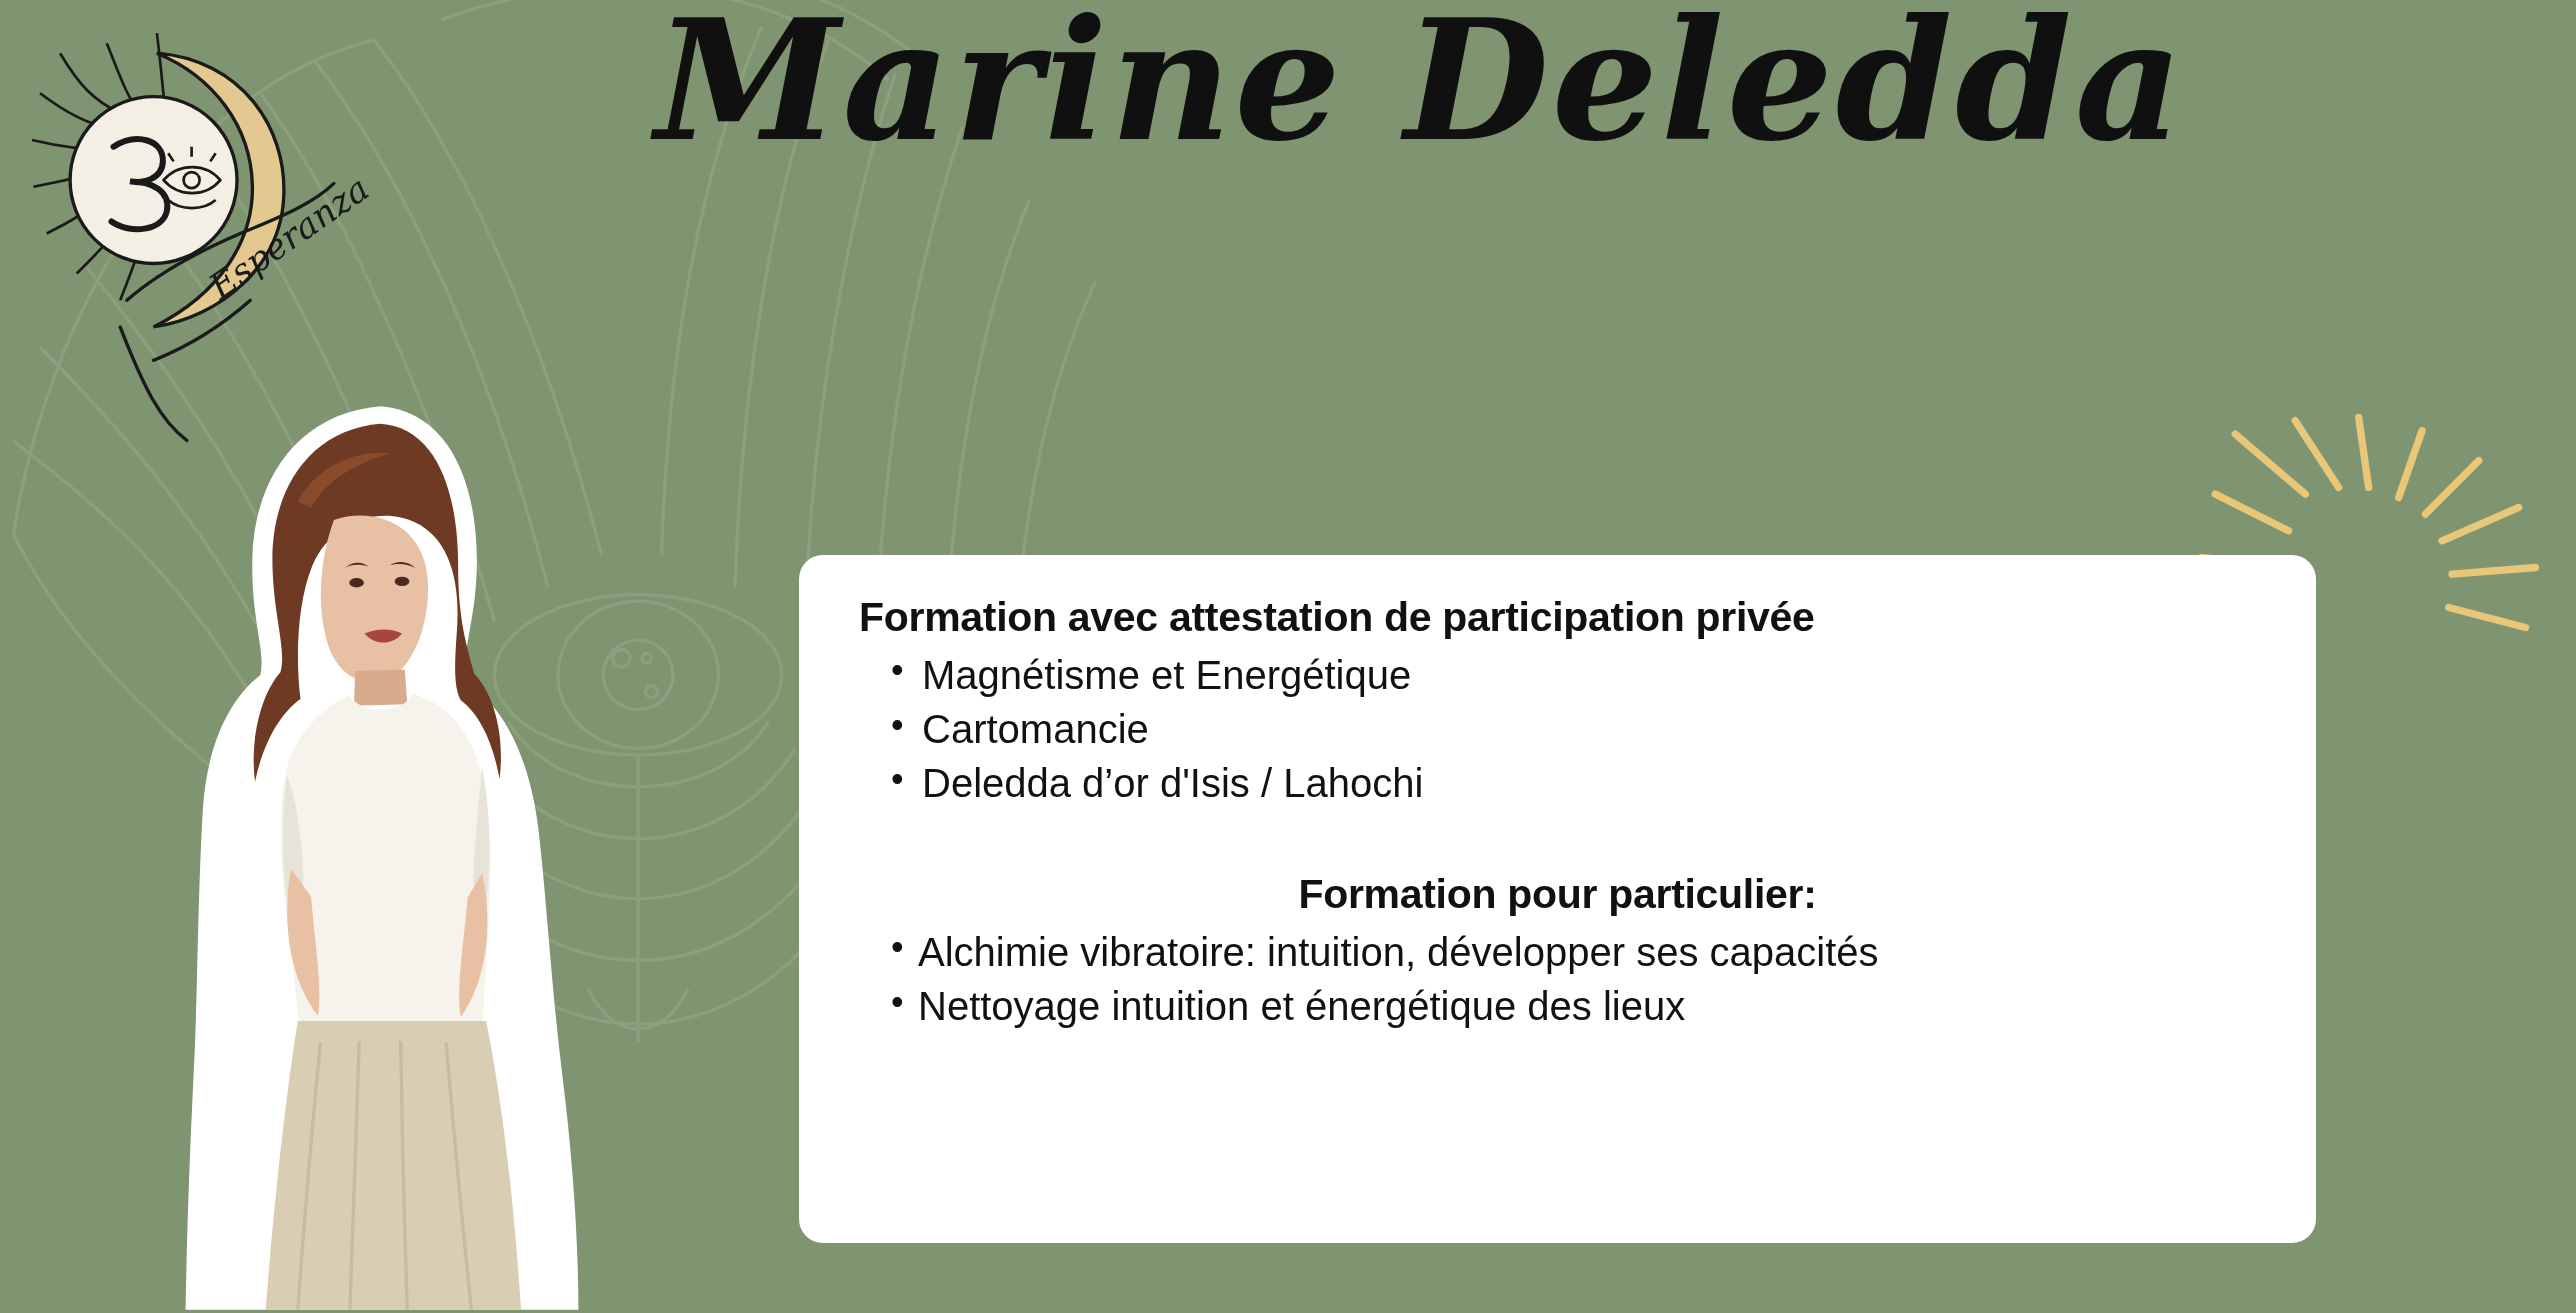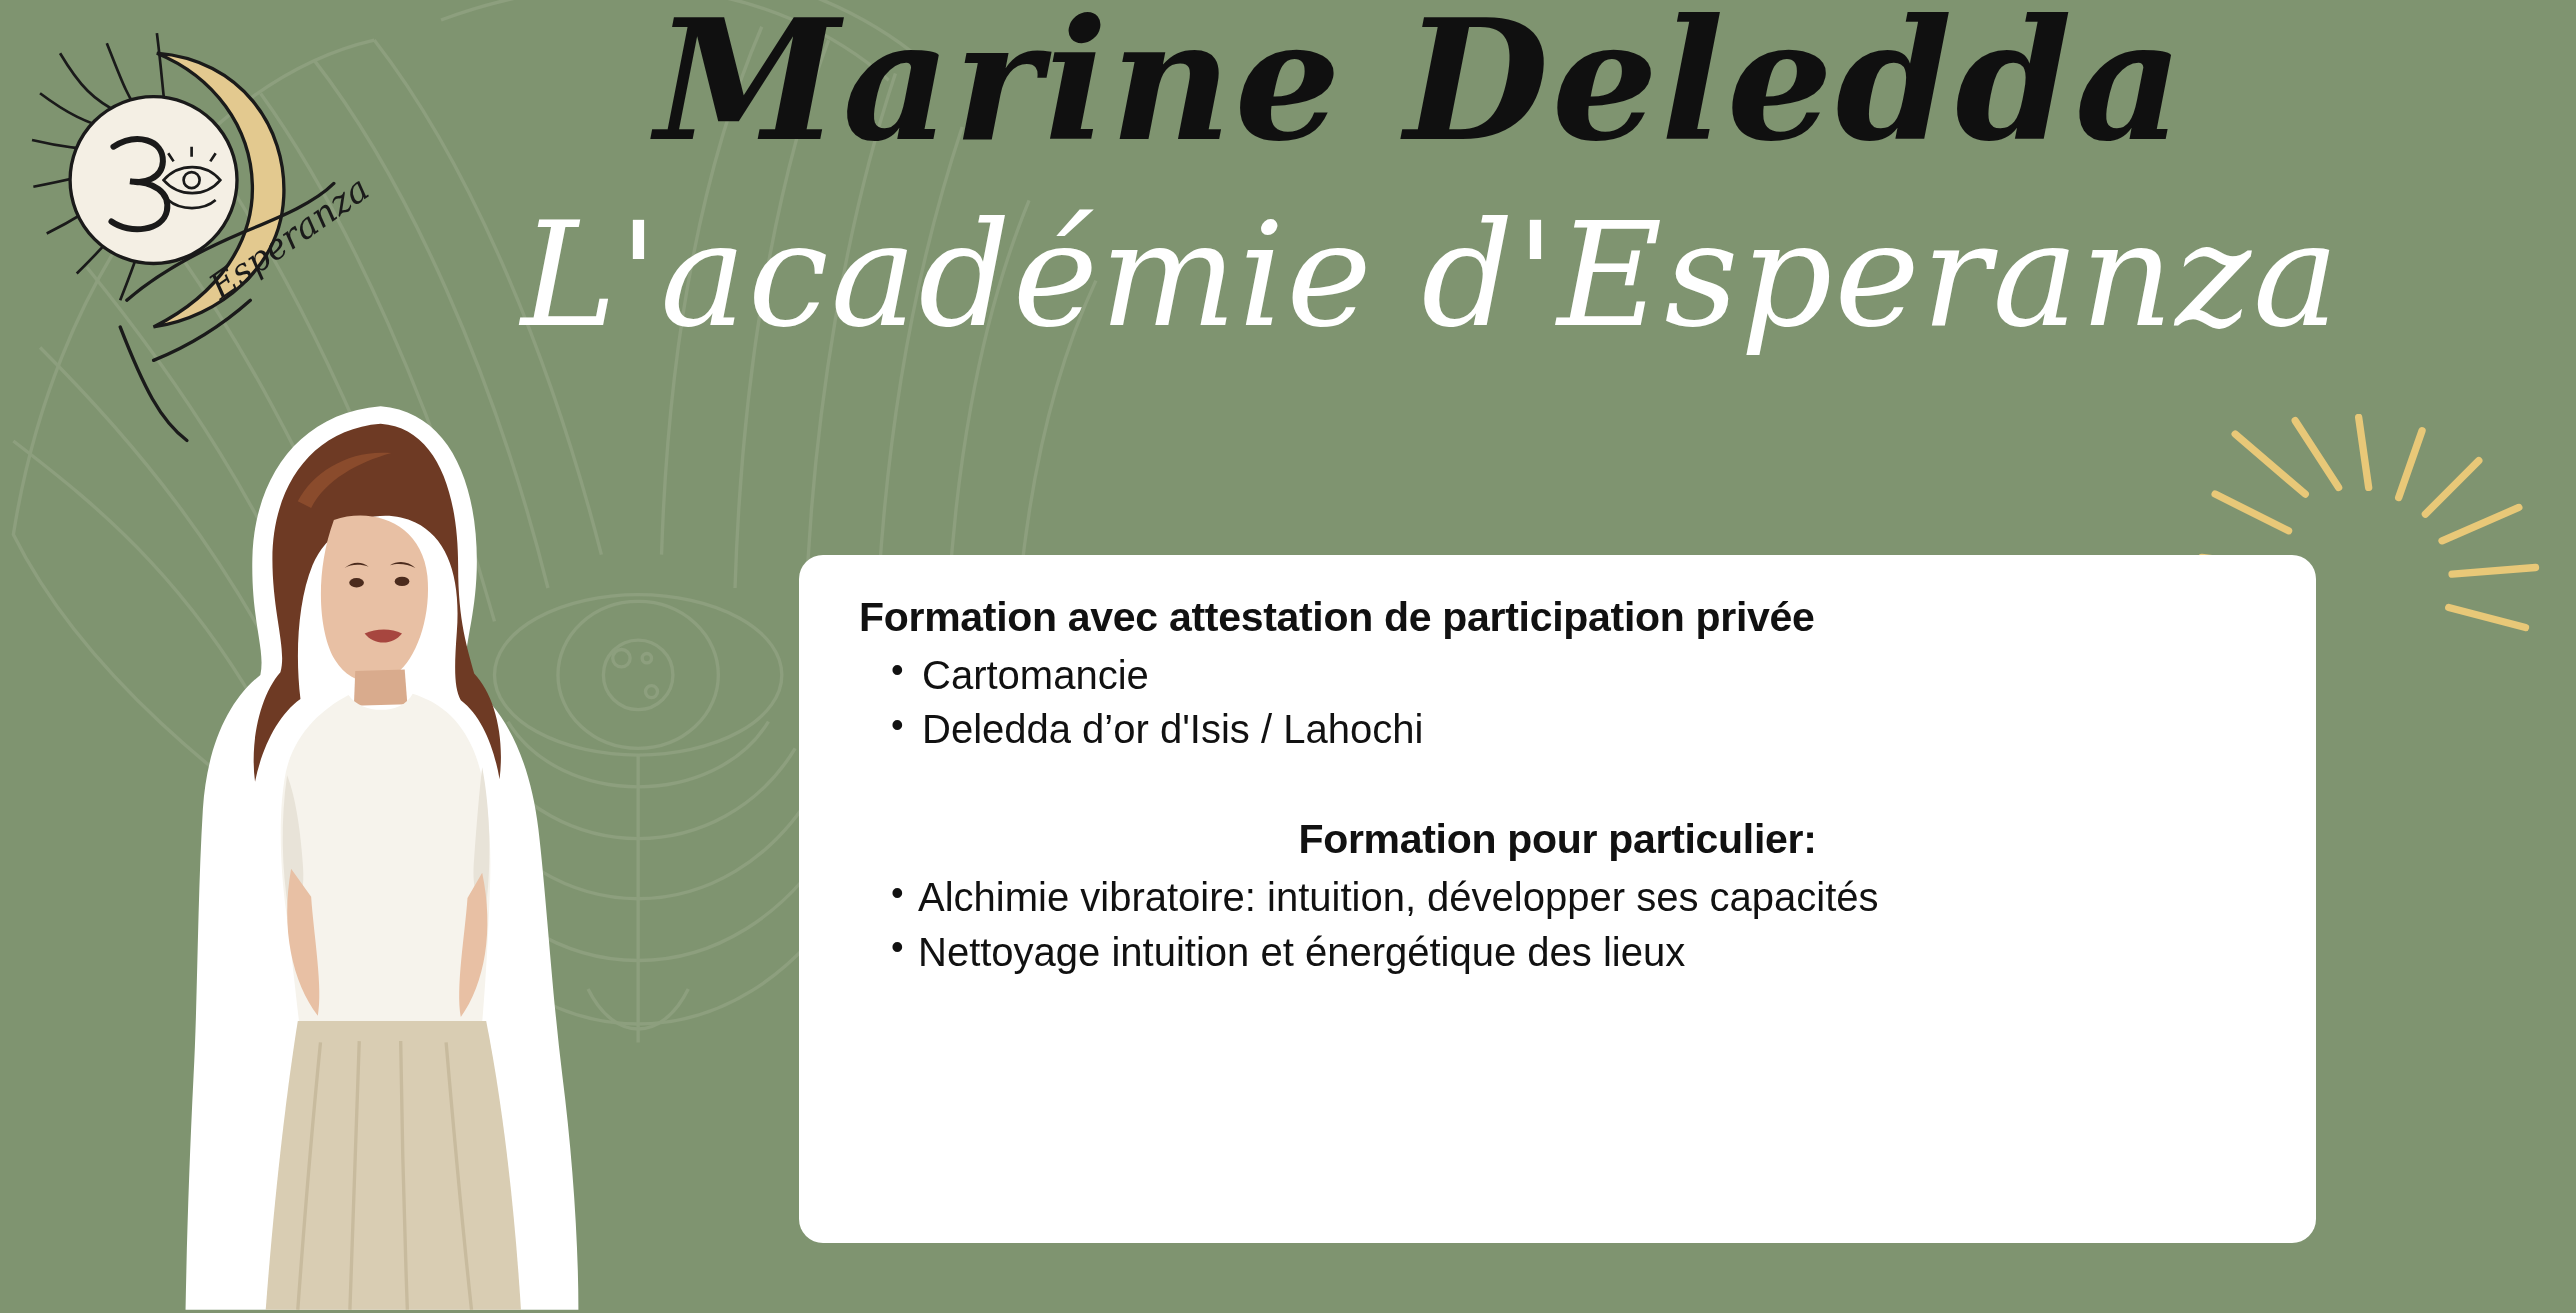--- a/index.html
+++ b/index.html
@@ -215,21 +215,20 @@
       <g fill="none" stroke="#1a1a1a" stroke-width="5" stroke-linecap="round">
         <path d="M160 430 C200 395 260 360 330 330 C390 305 440 285 470 255"></path>
         <path d="M150 470 C185 560 210 610 250 640"></path>
         <path d="M200 520 C250 500 300 470 345 430"></path>
       </g>
       <text x="300" y="430" transform="rotate(-35 300 430)" font-family="DejaVu Serif, serif" font-style="italic" font-size="52" fill="#1a1a1a">Esperanza</text>
     </svg>
   </div>
 
   <div class="title-main">Marine Deledda</div>
-  <div class="title-sub">L'académie d'Esperanza</div>
 
   <div class="sunburst">
     <svg viewBox="0 0 560 460" aria-hidden="true">
       <g stroke="#e8c878" stroke-width="11" stroke-linecap="round">
         <path d="M60 30 L165 120"></path>
         <path d="M150 10 L215 110"></path>
         <path d="M245 5 L260 110"></path>
         <path d="M340 25 L305 125"></path>
         <path d="M425 70 L345 150"></path>
         <path d="M485 140 L370 190"></path>
@@ -293,20 +292,21 @@
 
         <path d="M166 700 C150 790 168 870 206 920 C214 880 200 800 196 742 Z" fill="#e8c0a4"></path>
         <path d="M452 706 C470 792 456 872 420 922 C412 880 426 800 430 744 Z" fill="#e8c0a4"></path>
       </g>
     </svg>
   </div>
 
   <div class="card">
     <h2 class="card-heading">Formation avec attestation de participation privée</h2>
     <ul class="card-list">
+      <li>Magnétisme et Energétique</li>
       <li>Cartomancie</li>
       <li>Deledda d’or d'Isis / Lahochi</li>
     </ul>
 
     <h2 class="card-heading second">Formation pour particulier:</h2>
     <ul class="card-list wide">
       <li>Alchimie vibratoire: intuition, développer ses capacités</li>
       <li>Nettoyage intuition et énergétique des lieux</li>
     </ul>
   </div>

